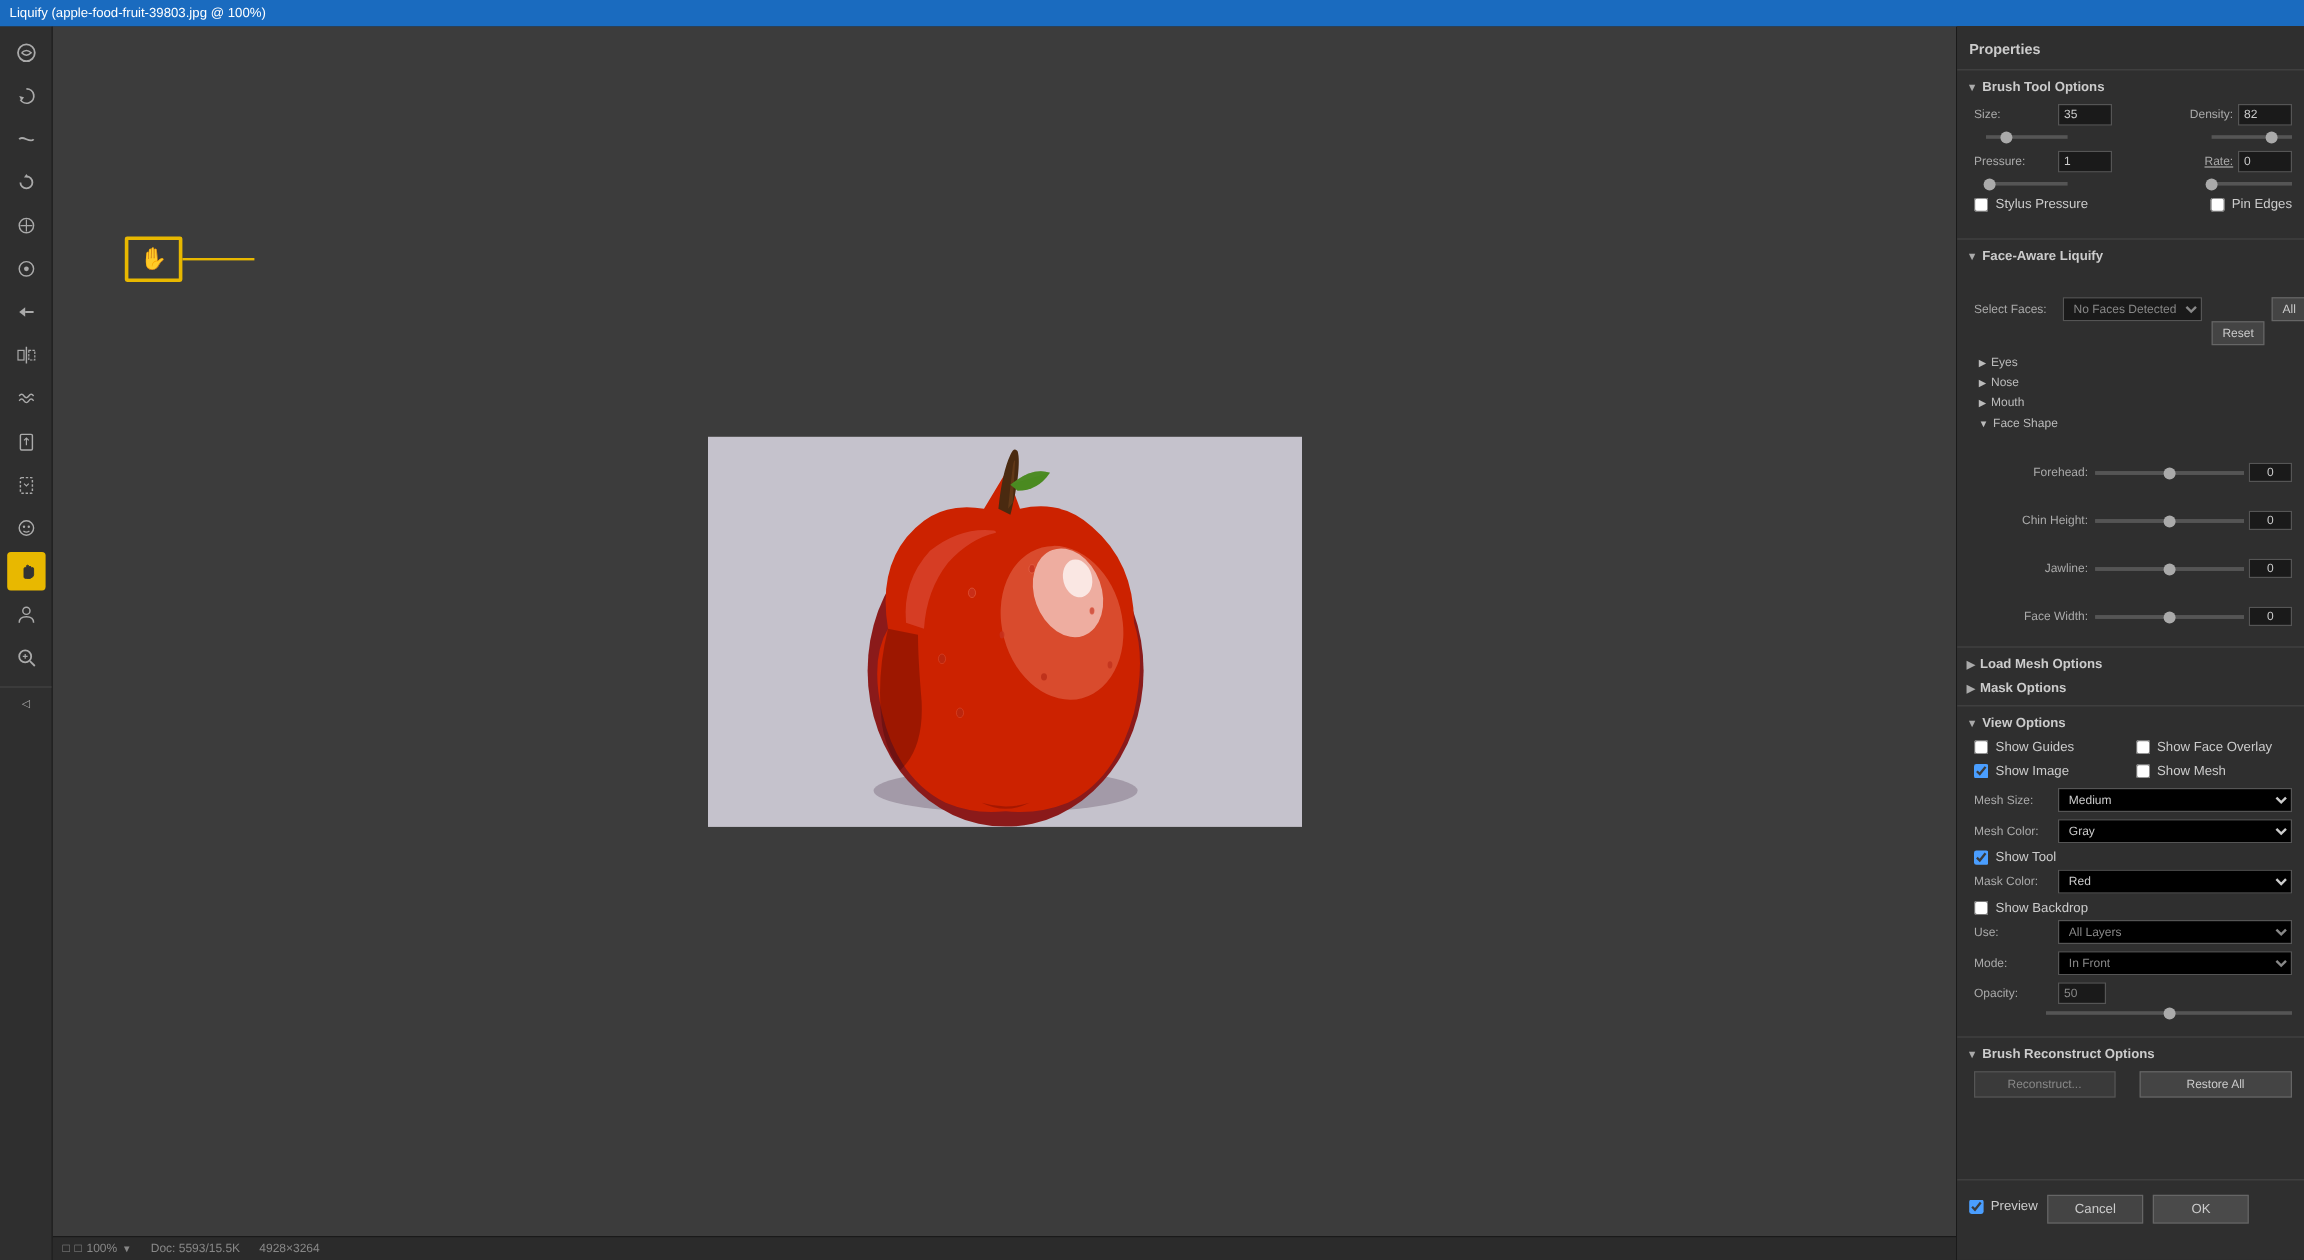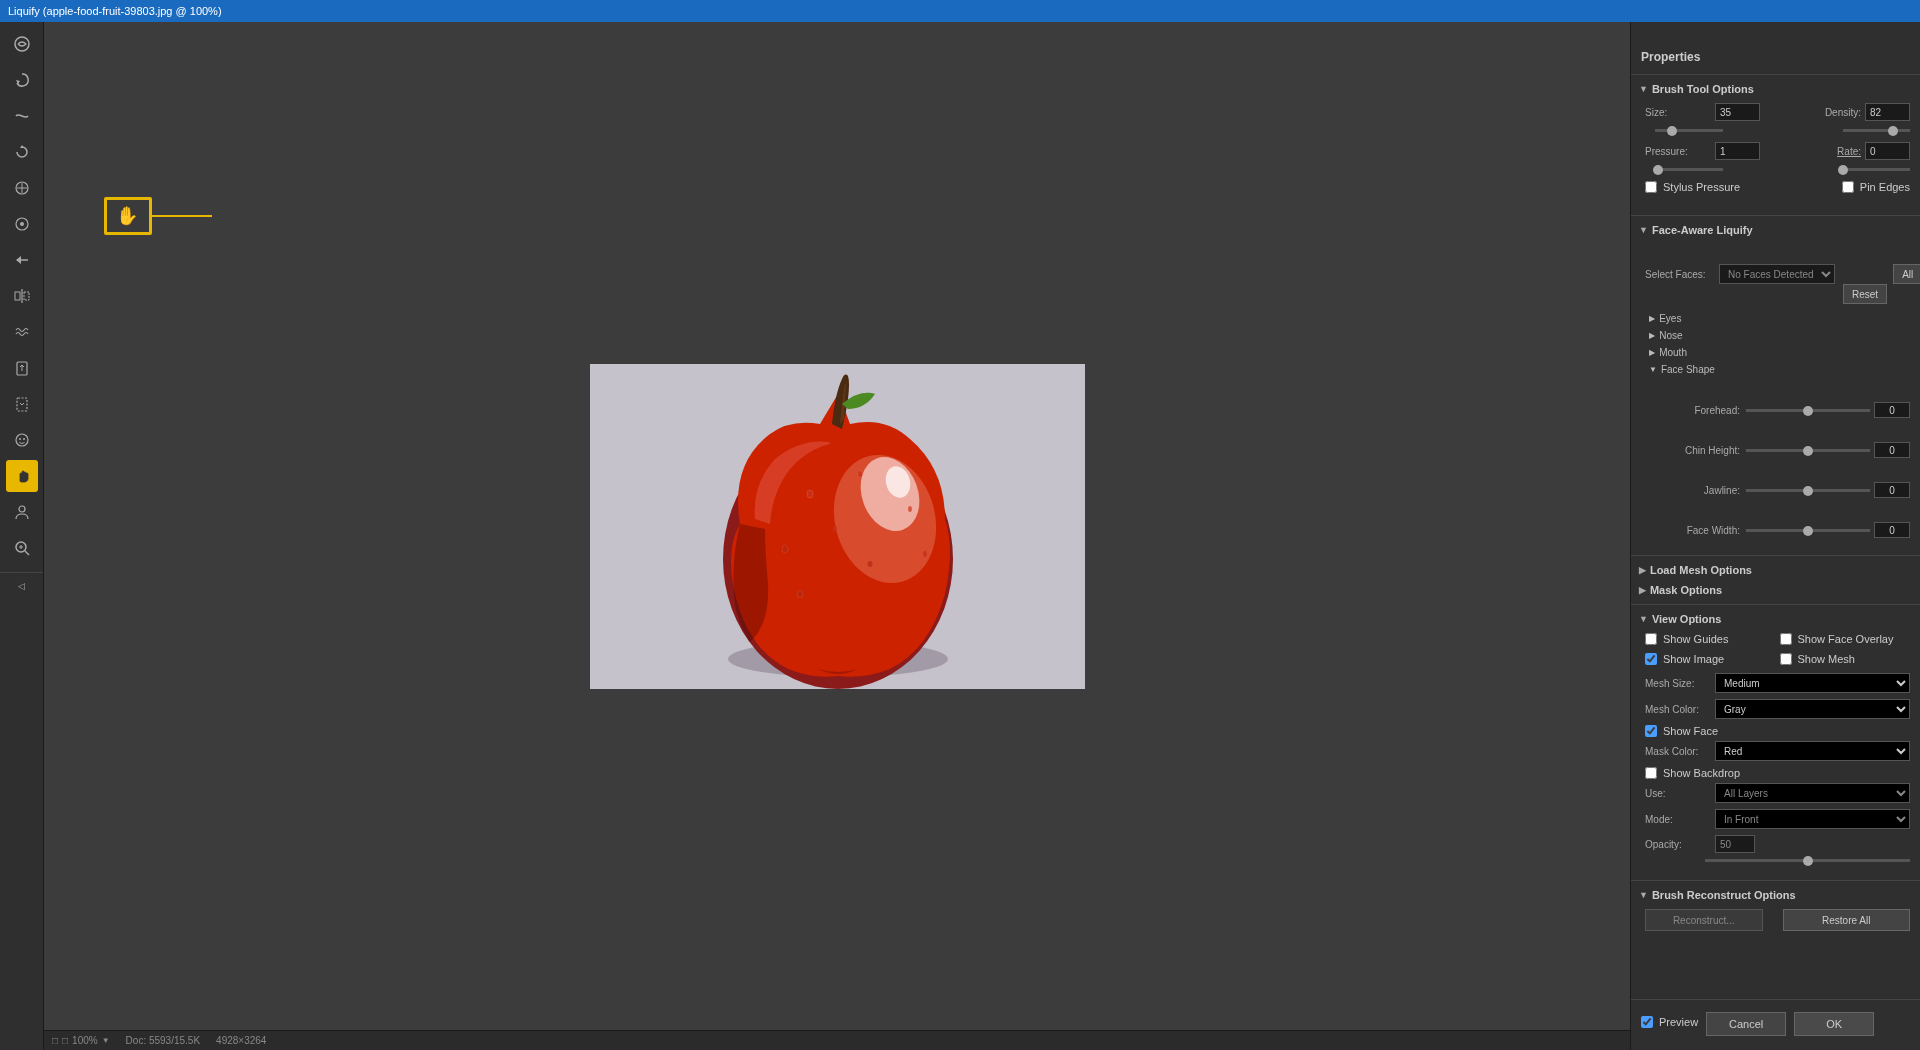--- a/index.html
+++ b/index.html
@@ -137,21 +137,21 @@
       align-items: center;
       gap: 4px;
     }
     
     #right-panel {
       width: 290px;
       background: #2f2f2f;
       border-left: 1px solid #1a1a1a;
       overflow-y: auto;
       flex-shrink: 0;
-      padding: 24px 0;
+      padding: 8px 0;
     }
     #right-panel::-webkit-scrollbar { width: 6px; }
     #right-panel::-webkit-scrollbar-track { background: #2f2f2f; }
     #right-panel::-webkit-scrollbar-thumb { background: #555; }
 
     .panel-title {
       color: #ccc;
       font-size: 12px;
       font-weight: bold;
       padding: 4px 10px 6px 10px;
@@ -727,21 +727,21 @@
 
       <div class="field-row">
         <span class="field-label">Mesh Color:</span>
         <select class="select-field">
           <option>Gray</option>
         </select>
       </div>
 
       <label class="checkbox-row" style="margin-top:4px;">
         <input type="checkbox" checked="" style="">
-        <span>Show Face</span>
+        <span>Show Tool</span>
       </label>
 
       <div class="field-row">
         <span class="field-label">Mask Color:</span>
         <select class="select-field">
           <option>Red</option>
         </select>
       </div>
 
       <label class="checkbox-row" style="margin-top:4px;">

